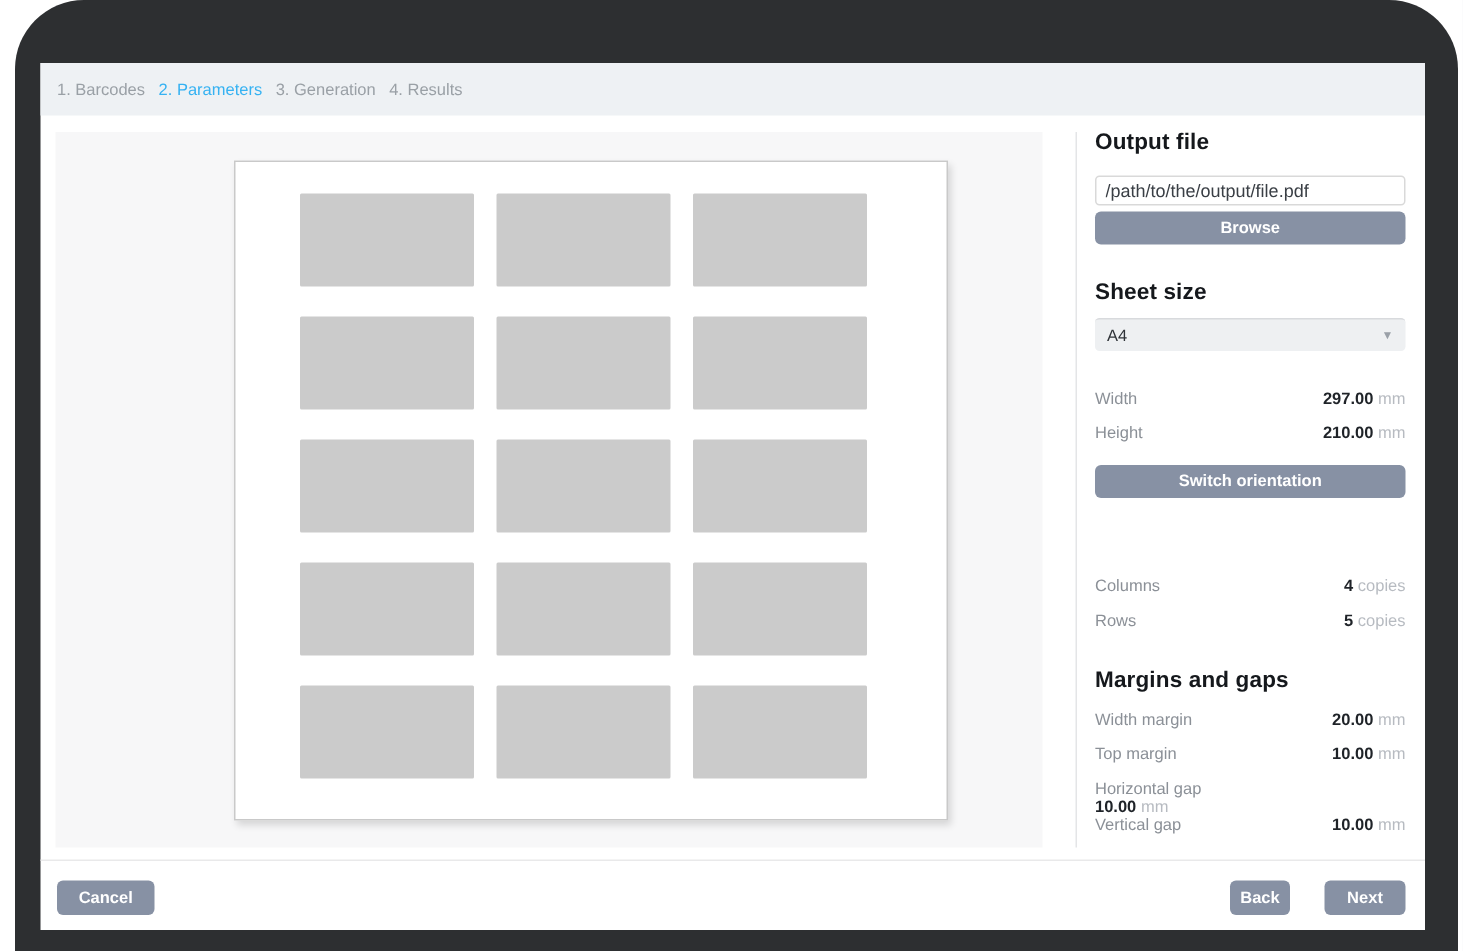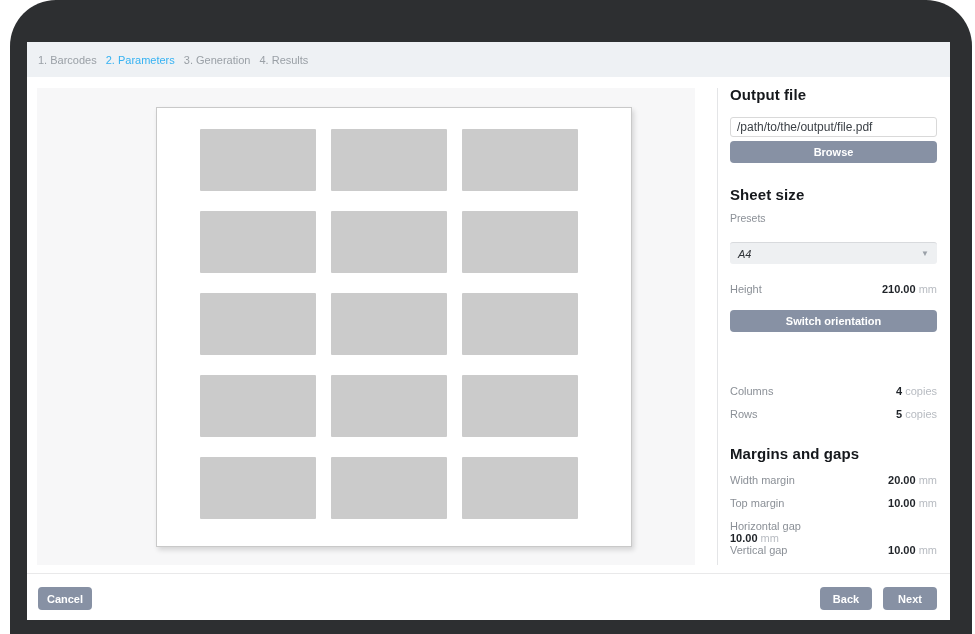--- a/index.html
+++ b/index.html
@@ -70,22 +70,22 @@
   }
   .select .chev{font-size:8px;color:#9aa0a8;}
   .row{
     display:flex;justify-content:space-between;align-items:baseline;
     font-size:11px;color:#8b9097;height:14px;
   }
   .row .val b{color:#1f2328;font-weight:bold;}
   .row .unit{color:#b7bbc1;}
   
   .footer-divider{position:absolute;left:0;right:0;top:531px;height:1px;background:#e9e9ea;}
-  .btn-cancel{position:absolute;left:11px;top:545px;width:54px;height:23px;}
-  .btn-back{position:absolute;left:793px;top:545px;width:52px;height:23px;}
+  .btn-cancel{position:absolute;left:11px;top:545px;width:65px;height:23px;}
+  .btn-back{position:absolute;left:793px;top:545px;width:40px;height:23px;}
   .btn-next{position:absolute;left:856px;top:545px;width:54px;height:23px;}
 </style>
 </head>
 <body>
 
 <div class="frame"></div>
 
 <div class="window">
 
   <div class="tabbar">
@@ -120,23 +120,27 @@
   <div class="vdivider"></div>
 
   <div class="rightpanel">
 
     <h2 class="rp" style="top:44px;">Output file</h2>
     <input class="path-input rp" style="top: 75px;" type="text" value="/path/to/the/output/file.pdf">
     <div class="btn btn-block rp" style="top:99px;">Browse</div>
 
     <h2 class="rp" style="top:144px;">Sheet size</h2>
     <div class="field-label rp" style="top:170px;">Presets</div>
-    <div class="select rp" style="top:200px;font-style:italic;">
+    <div class="select rp" style="top:170px;">
       <span>A4</span>
       <span class="chev">▼</span>
+    </div>
+    <div class="row rp" style="top:218px;">
+      <span>Width</span>
+      <span class="val"><b>297.00</b> <span class="unit">mm</span></span>
     </div>
     <div class="row rp" style="top:241px;gap:44px;">
       <span>Height</span>
       <span class="val"><b>210.00</b> <span class="unit">mm</span></span>
     </div>
     <div class="btn btn-block rp" style="top:268px;">Switch orientation</div>
 
     <div class="row rp" style="top:343px;">
       <span>Columns</span>
       <span class="val"><b>4</b> <span class="unit">copies</span></span>

